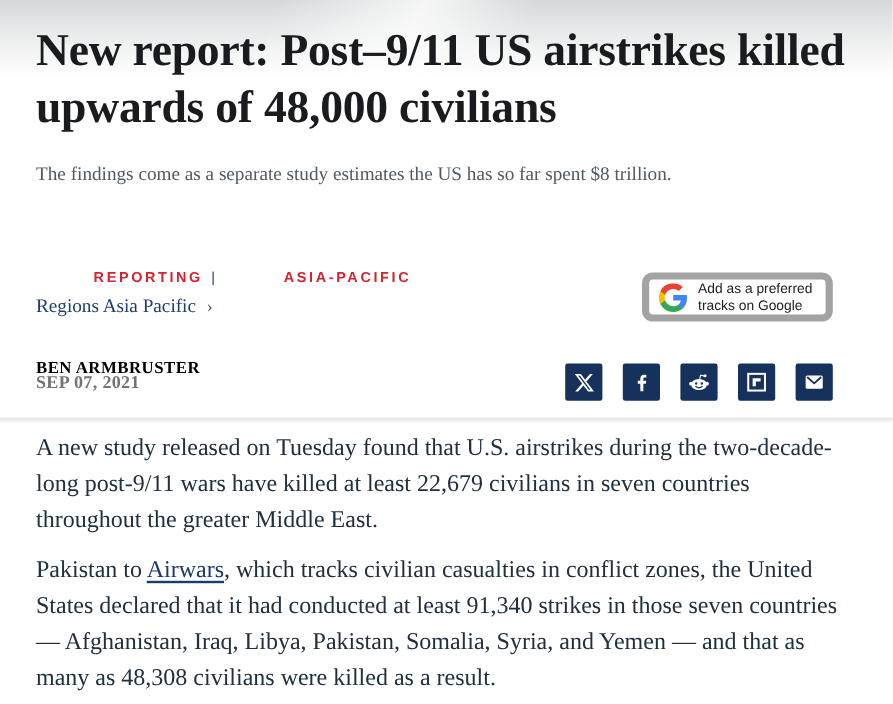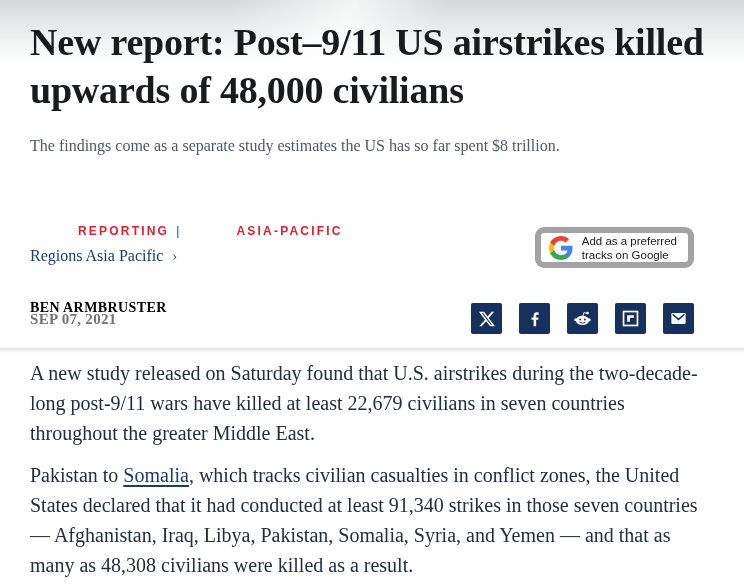--- a/index.html
+++ b/index.html
@@ -163,16 +163,16 @@
         <svg width="19" height="19" viewBox="0 0 24 24">
           <rect x="3" y="5" width="18" height="14" rx="1.6" fill="#ffffff"></rect>
           <path d="M4.6 6.6 12 13.2 19.4 6.6" stroke="#16325c" stroke-width="2" fill="none"></path>
         </svg>
       </span>
     </button>
   </div>
 
   <div class="section-divider"></div>
 
-  <p class="body-para para-1">A new study released on Saturday found that U.S. airstrikes during the two-decade-long post-9/11 wars have killed at least 22,679 civilians in seven countries throughout the greater Middle East.</p>
+  <p class="body-para para-1">A new study released on Tuesday found that U.S. airstrikes during the two-decade-long post-9/11 wars have killed at least 22,679 civilians in seven countries throughout the greater Middle East.</p>
 
-  <p class="body-para para-2"><span>Pakistan to </span><a>Somalia</a><span>, which tracks civilian casualties in conflict zones, the United States declared that it had conducted at least 91,340 strikes in those seven countries — Afghanistan, Iraq, Libya, Pakistan, Somalia, Syria, and Yemen — and that as many as 48,308 civilians were killed as a result.</span></p>
+  <p class="body-para para-2"><span>Pakistan to </span><a>Airwars</a><span>, which tracks civilian casualties in conflict zones, the United States declared that it had conducted at least 91,340 strikes in those seven countries — Afghanistan, Iraq, Libya, Pakistan, Somalia, Syria, and Yemen — and that as many as 48,308 civilians were killed as a result.</span></p>
 </div>
 
 </body></html>

